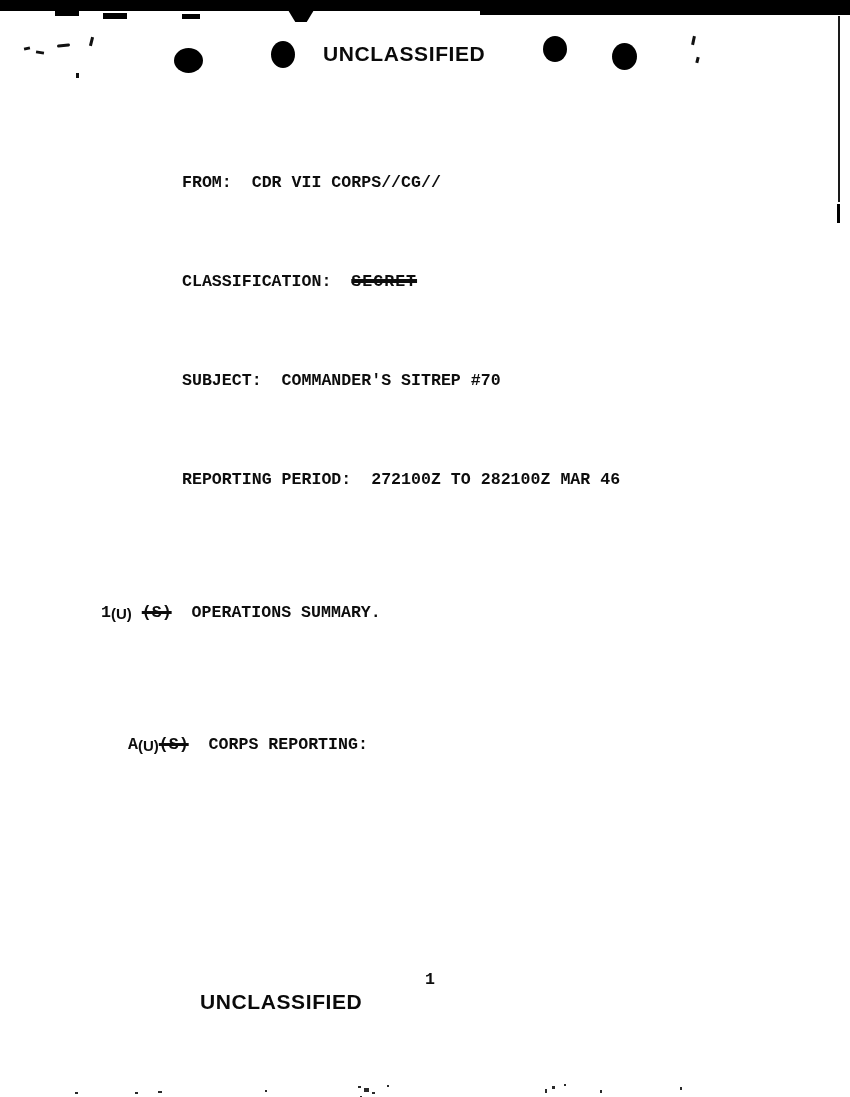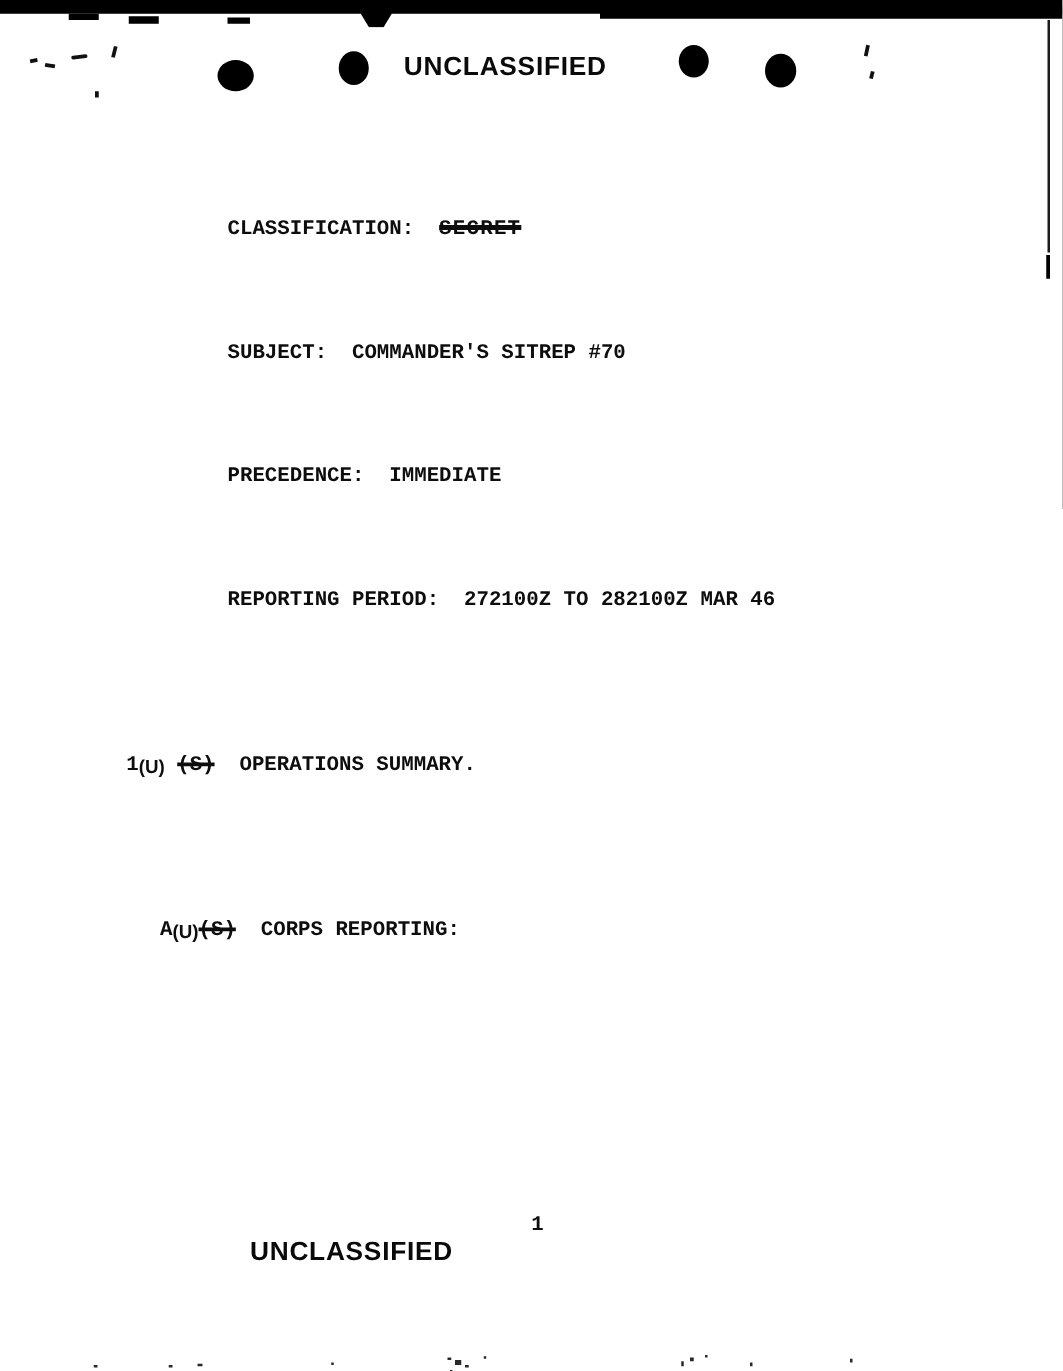--- a/index.html
+++ b/index.html
@@ -70,23 +70,23 @@
   <div class="mark" style="left:36px;top:51px;width:8px;height:3px;transform:rotate(9deg);"></div>
   <div class="mark" style="left:57px;top:44px;width:13px;height:3px;transform:rotate(-6deg);border-radius:2px;"></div>
   <div class="mark" style="left:90px;top:37px;width:3px;height:9px;transform:rotate(14deg);"></div>
   <div class="mark" style="left:76px;top:73px;width:3px;height:5px;"></div>
   <div class="mark" style="left:692px;top:36px;width:3px;height:9px;transform:rotate(12deg);"></div>
   <div class="mark" style="left:696px;top:57px;width:3px;height:6px;transform:rotate(14deg);"></div>
 
   <div class="banner" style="left:323px;top:42px;">UNCLASSIFIED</div>
 
   <div class="textblock">
+    <div class="ln ind-hdr">FROM:  CDR VII CORPS//CG//</div>
     <div class="ln ind-hdr"><span>CLASSIFICATION:  </span><span class="struck-heavy">SECRET</span></div>
     <div class="ln ind-hdr">SUBJECT:  COMMANDER'S SITREP #70</div>
-    <div class="ln ind-hdr">PRECEDENCE:  IMMEDIATE</div>
     <div class="ln ind-hdr">REPORTING PERIOD:  272100Z TO 282100Z MAR 46</div>
 
     <div class="ln"><span>1</span><span class="stamp">(U)</span><span> </span><span class="struck">(S)</span><span>  OPERATIONS SUMMARY.</span></div>
 
     <div class="ln ind-a"><span>A</span><span class="stamp">(U)</span><span></span><span class="struck">(S)</span><span>  CORPS REPORTING:</span></div>
 
 
     
     
     

